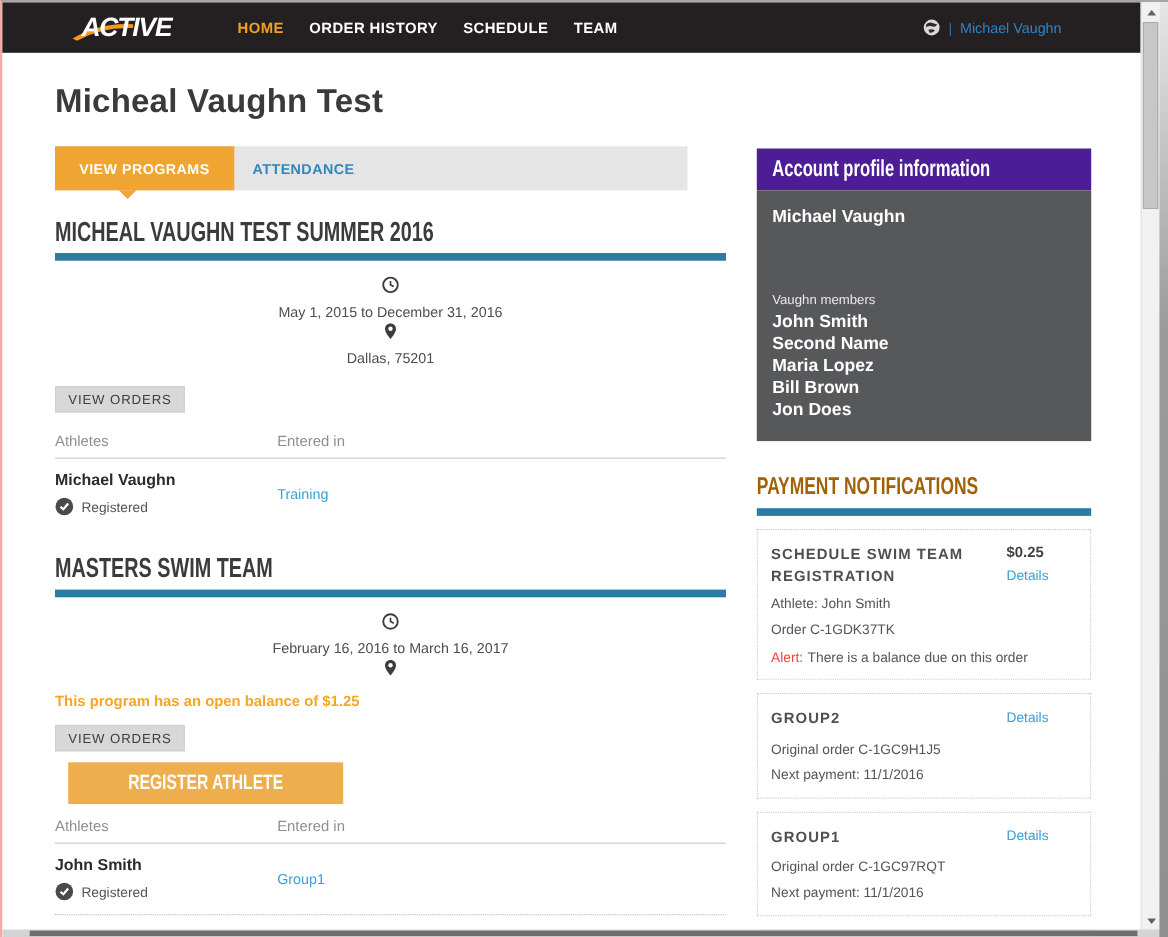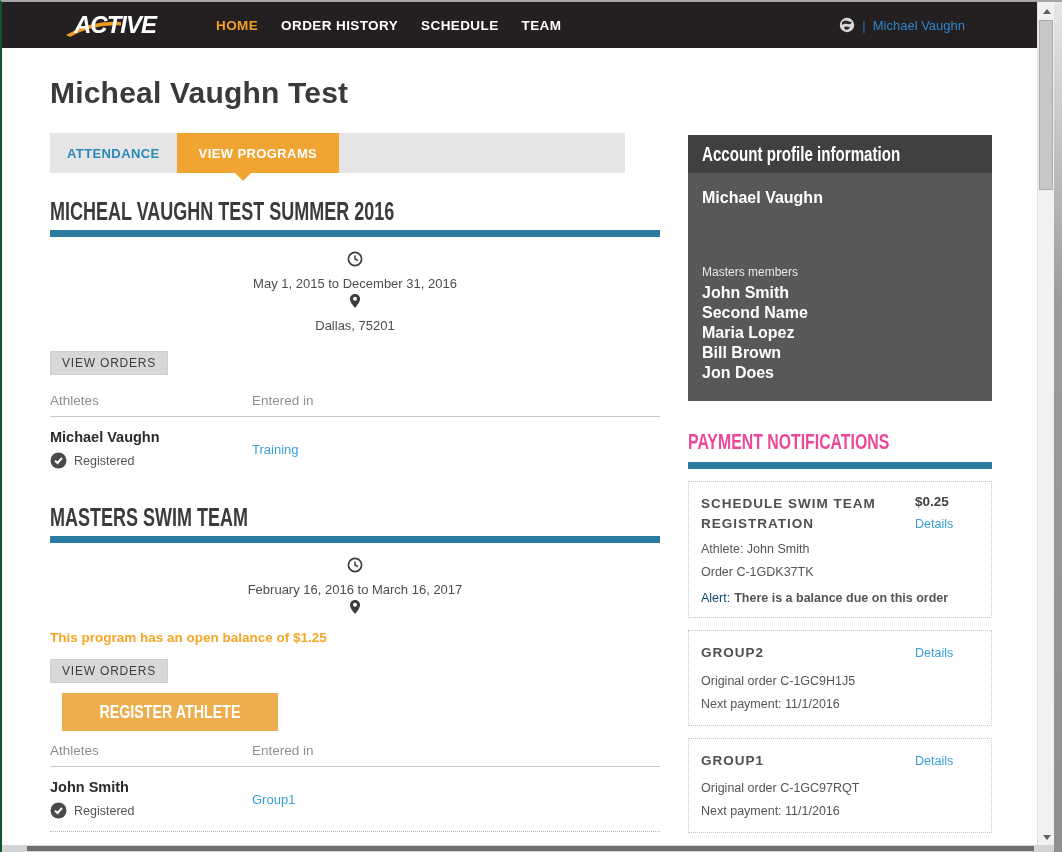--- a/index.html
+++ b/index.html
@@ -1,20 +1,20 @@
 <!DOCTYPE html>
 <html><head>
 <meta charset="utf-8">
 <style>
   * { margin:0; padding:0; box-sizing:border-box; }
   html,body { width:1062px; height:852px; overflow:hidden; }
   body { font-family:"Liberation Sans","DejaVu Sans",sans-serif; background:#fff; }
 
   .window { position:relative; width:1062px; height:852px; background:#fff;
-            border-top:2px solid #a6a6a6; border-left:2px solid #14532d; overflow:hidden; }
+            border-top:2px solid #a6a6a6; border-left:2px solid #fca5a5; overflow:hidden; }
   .frame-right { position:absolute; top:0; right:0; width:8px; height:852px;
             background:linear-gradient(#e6e6e6, #9b9b9b 35%, #8f8f8f); z-index:50; }
   .frame-bottom { position:absolute; bottom:0; left:0; width:1062px; height:7px; background:#d4d4d4; z-index:49; }
   .frame-bottom .inner { position:absolute; top:1px; left:25px; right:30px; height:5px; background:#6e6e6e; }
 
   
   .nav { position:absolute; top:0; left:0; width:1035px; height:46px; background:#242021;
          display:flex; align-items:center; z-index:10; }
   .brand { margin-left:63px; width:125px; height:32px; flex:0 0 auto; }
   .nav-links { display:flex; margin-left:26px; gap:23px; }
@@ -50,61 +50,61 @@
   .meta-row .txt { font-size:13px; color:#4d4d4d; }
   .icon16 { width:16px; height:16px; flex:0 0 16px; }
 
   .balance { margin-top:6px; font-size:13.5px; font-weight:bold; color:#f5a623; }
 
   .btn-gray { margin-top:16px; display:inline-block; background:#d8d8d8; border:1px solid #cfcfcf;
               color:#3d3d3d; font-size:12px; letter-spacing:.8px; padding:4px 11px; cursor:pointer;
               font-family:inherit; }
   .btn-gray.tight { margin-top:14px; }
   .btn-orange { margin-top:10px; margin-left:12px; display:inline-block; background:#eeae4e; border:none;
-              color:#fff; padding:8px 14px; cursor:pointer; font-family:inherit; }
+              color:#fff; padding:8px 31px; cursor:pointer; font-family:inherit; }
   .btn-orange .condensed { font-size:19px; transform-origin:center; transform:scaleX(.75); }
 
   .atable { margin-top:18px; }
   .atable .thead { display:flex; font-size:13.5px; color:#8f8f8f; padding-bottom:8px;
                    border-bottom:1px solid #c9c9c9; }
   .col1 { width:202px; }
   .col2 { flex:1; }
   .arow { display:flex; padding:12px 0; }
   .arow.dotted { border-bottom:1px dotted #bbb; }
   .aname { font-size:14.5px; font-weight:bold; color:#2b2b2b; }
   .astatus { display:flex; align-items:center; gap:7px; margin-top:7px; }
   .astatus .txt { font-size:12.5px; color:#555; }
   .check { width:17px; height:17px; }
   .entered { display:flex; align-items:center; }
   .link { color:#38a0d8; font-size:13px; text-decoration:none; cursor:pointer; }
 
   
   .profile-box { width:304px; }
-  .profile-head { background:#404040; height:38px; display:flex; align-items:center; padding-left:14px; }
+  .profile-head { background:#4c1d95; height:38px; display:flex; align-items:center; padding-left:14px; }
   .profile-head .condensed { font-size:21px; color:#fff; }
   .profile-body { background:#57585a; padding:16px 14px 18px 14px; }
   .owner { color:#fff; font-size:16px; font-weight:bold; }
   .family-label { margin-top:58px; color:#e9e9e9; font-size:12px; }
   .family-list { list-style:none; margin-top:4px; }
   .family-list li { color:#fff; font-size:16px; font-weight:bold; line-height:20px; }
 
   
-  .pay-head { margin-top:28px; font-size:22px; color:#ec4899; }
+  .pay-head { margin-top:28px; font-size:22px; color:#a16207; }
   .pay-bar { margin-top:7px; width:304px; height:7px; background:#2b7ca1; }
   .card { margin-top:12px; border:1px dotted #c8c8c8; background:#fff; padding:12px 12px 12px 12px; }
   .card-top { display:flex; justify-content:space-between; }
   .card-title { width:190px; font-size:13.5px; font-weight:bold; letter-spacing:1px; color:#4f4f4f; line-height:1.45; }
   .card-right { text-align:left; width:64px; }
   .amount { font-size:13.5px; font-weight:bold; color:#3f3f3f; margin-bottom:5px; }
   .details { font-size:12.5px; }
   .card-line { font-size:12.5px; color:#555; margin-top:6px; line-height:17px; }
   .card-line.first { margin-top:8px; }
   .alert-line { margin-top:10px; font-size:12.5px; }
-  .alert-label { color:#0c4a6e; margin-right:4px; }
-  .alert-text { color:#555;font-weight:bold; }
+  .alert-label { color:#ef4444; margin-right:4px; }
+  .alert-text { color:#555; }
   .card.small .card-line.first { margin-top:10px; }
 
   
   .scrollbar { position:absolute; top:0; right:8px; width:17px; height:852px; background:#f1f1f0;
                border-left:1px solid #e0e0e0; z-index:40; }
   .sb-arrow { position:absolute; left:0; width:17px; height:17px; display:flex; align-items:center;
               justify-content:center; cursor:pointer; }
   .sb-up { top:1px; } .sb-down { bottom:8px; }
   .tri-up { width:0; height:0; border-left:4px solid transparent; border-right:4px solid transparent;
             border-bottom:5px solid #606060; }
@@ -137,22 +137,22 @@
       </svg>
       <span class="sep">|</span>
       <span class="uname">Michael Vaughn</span>
     </div>
   </div>
 
   <div class="main">
     <h1 class="page-title">Micheal Vaughn Test</h1>
 
     <div class="tabs">
+      <div class="tab active">VIEW PROGRAMS</div>
       <div class="tab">ATTENDANCE</div>
-      <div class="tab active">VIEW PROGRAMS</div>
     </div>
 
     
     <div class="prog-head">
       <span class="condensed">MICHEAL VAUGHN TEST SUMMER 2016</span>
     </div>
     <div class="blue-bar"></div>
 
     <div class="meta">
       <div class="meta-row">
@@ -280,21 +280,21 @@
   </div>
 
   <div class="sidebar">
 
     <div class="profile-box">
       <div class="profile-head">
         <span class="condensed">Account profile information</span>
       </div>
       <div class="profile-body">
         <div class="owner">Michael Vaughn</div>
-        <div class="family-label">Masters members</div>
+        <div class="family-label">Vaughn members</div>
         <ul class="family-list">
           <li>John Smith</li>
           <li>Second Name</li>
           <li>Maria Lopez</li>
           <li>Bill Brown</li>
           <li>Jon Does</li>
         </ul>
       </div>
     </div>
 

